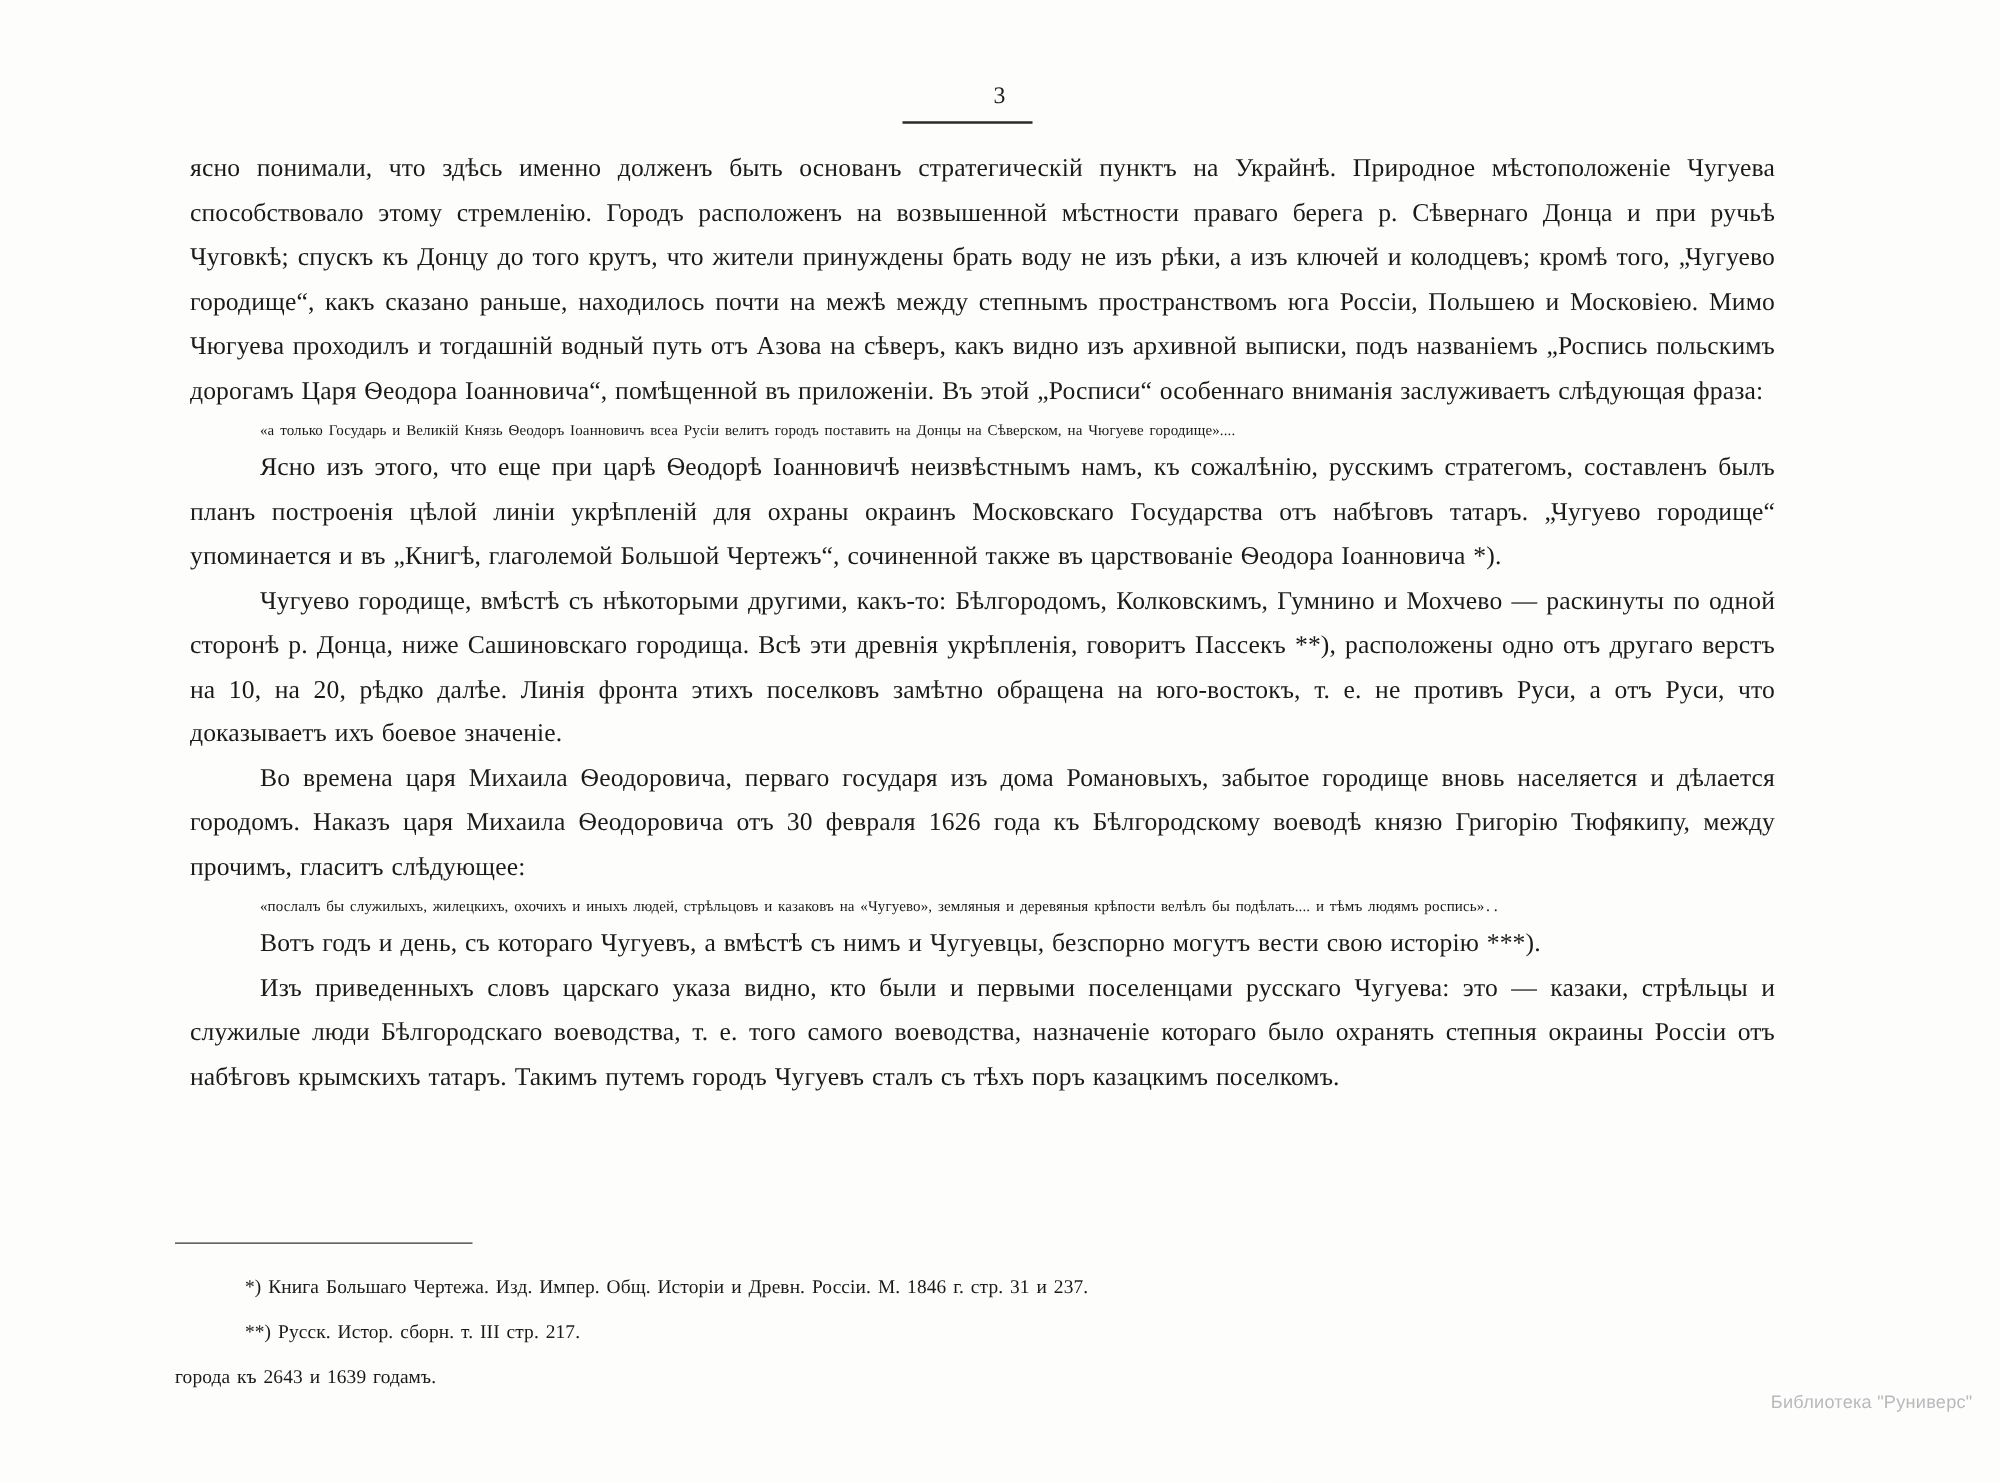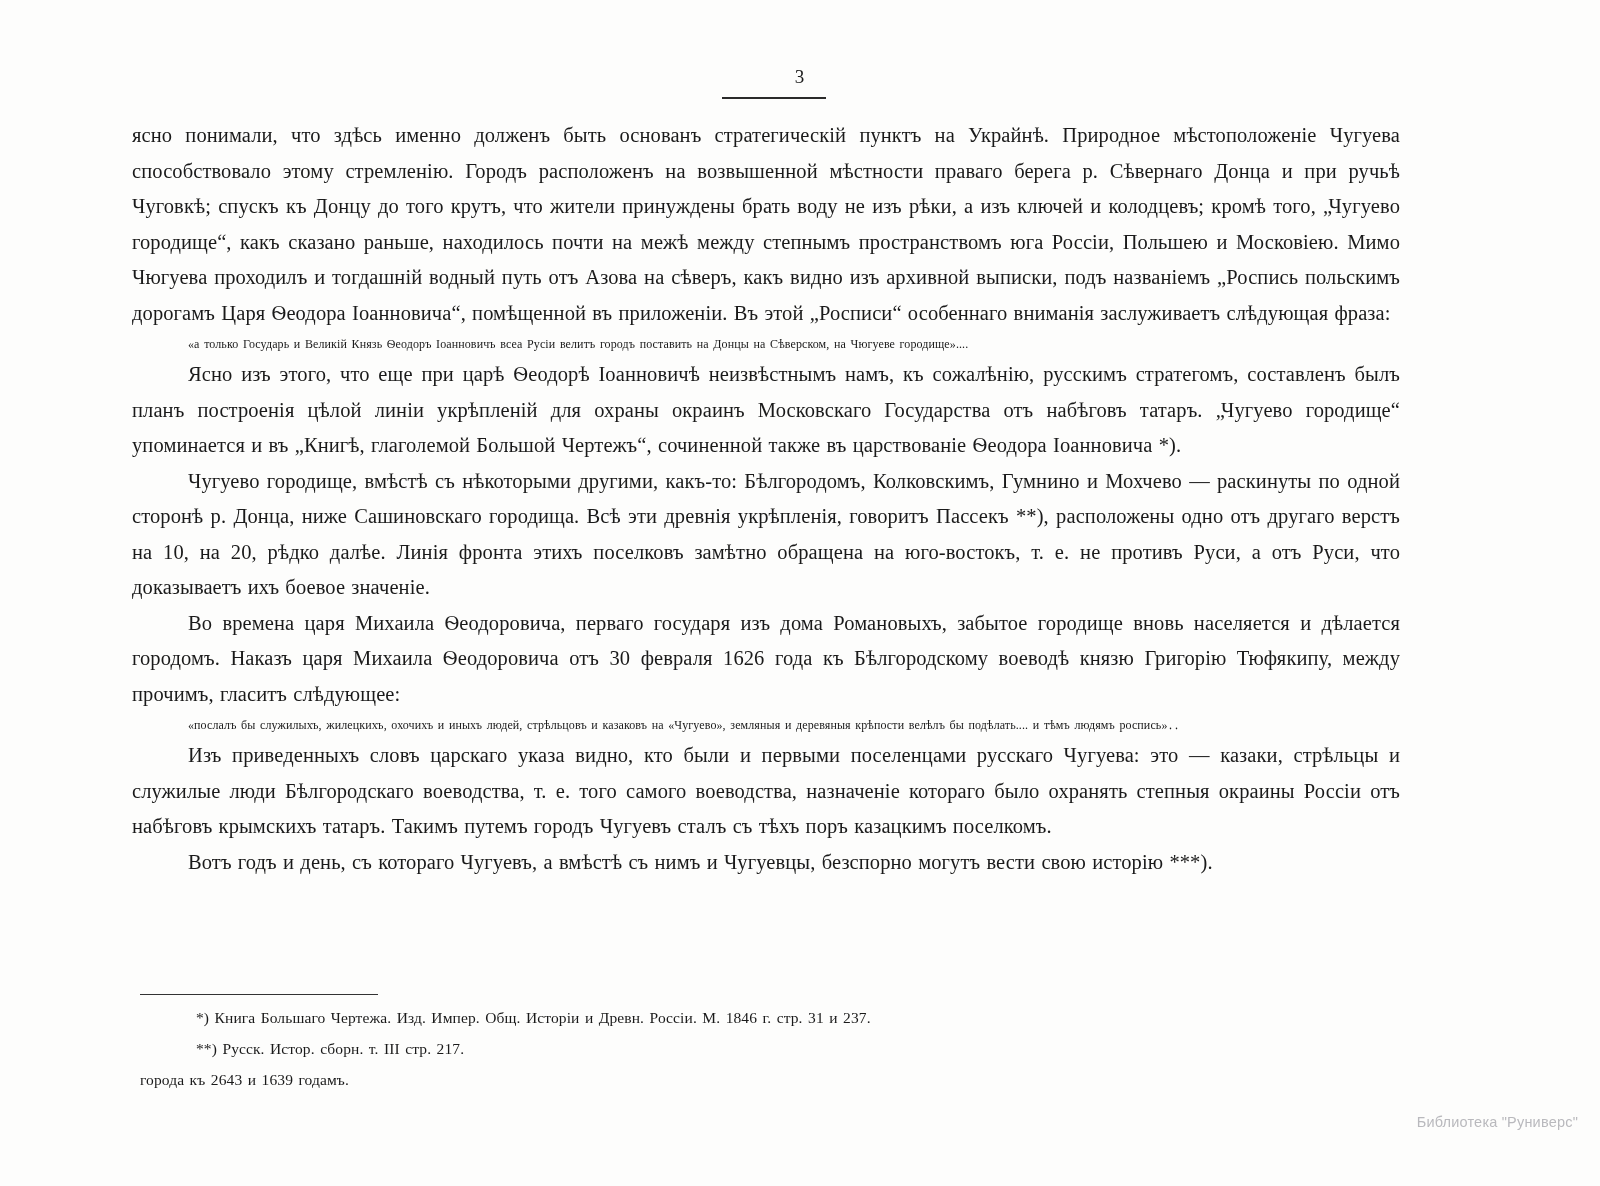--- a/index.html
+++ b/index.html
@@ -34,21 +34,21 @@
   .page-rule {
     position: absolute;
     top: 97px;
     left: 722px;
     width: 104px;
     height: 0;
     border-top: 2px solid #2a2a2a;
   }
   .content {
     position: absolute;
-    left: 132px;
+    left: 152px;
     top: 118px;
     width: 1268px;
   }
   p.body-par {
     margin: 0 0 0 0;
     font-size: 20.5px;
     line-height: 35.5px;
     text-align: justify;
     text-indent: 56px;
     letter-spacing: 0.1px;
@@ -74,21 +74,21 @@
     height: 0;
     border-top: 1.6px solid #333;
   }
   .footnotes {
     position: absolute;
     left: 140px;
     top: 1006px;
     width: 1268px;
   }
   .footnotes p {
-    margin: 0 0 7px 0;
+    margin: 12px 0 7px 0;
     font-size: 15.5px;
     line-height: 24px;
     text-align: justify;
     text-indent: 56px;
     letter-spacing: 0.1px;
     word-spacing: 1.5px;
   }
   .footnotes p.cont {
     text-indent: 0;
   }
@@ -110,22 +110,22 @@
   <div class="page-number">3</div>
   <div class="page-rule"></div>
 
   <div class="content">
     <p class="body-par no-indent">ясно понимали, что здѣсь именно долженъ быть основанъ стратегическій пунктъ на Украйнѣ. Природное мѣстоположеніе Чугуева способствовало этому стремленію. Городъ расположенъ на возвышенной мѣстности праваго берега р. Сѣвернаго Донца и при ручьѣ Чуговкѣ; спускъ къ Донцу до того крутъ, что жители принуждены брать воду не изъ рѣки, а изъ ключей и колодцевъ; кромѣ того, „Чугуево городище“, какъ сказано раньше, находилось почти на межѣ между степнымъ пространствомъ юга Россіи, Польшею и Московіею. Мимо Чюгуева проходилъ и тогдашній водный путь отъ Азова на сѣверъ, какъ видно изъ архивной выписки, подъ названіемъ „Роспись польскимъ дорогамъ Царя Ѳеодора Іоанновича“, помѣщенной въ приложеніи. Въ этой „Росписи“ особеннаго вниманія заслуживаетъ слѣдующая фраза:</p>
     <p class="quote">«а только Государь и Великій Князь Ѳеодоръ Іоанновичъ всеа Русіи велитъ городъ поставить на Донцы на Сѣверском, на Чюгуеве городище»....</p>
     <p class="body-par">Ясно изъ этого, что еще при царѣ Ѳеодорѣ Іоанновичѣ неизвѣстнымъ намъ, къ сожалѣнію, русскимъ стратегомъ, составленъ былъ планъ построенія цѣлой линіи укрѣпленій для охраны окраинъ Московскаго Государства отъ набѣговъ татаръ. „Чугуево городище“ упоминается и въ „Книгѣ, глаголемой Большой Чертежъ“, сочиненной также въ царствованіе Ѳеодора Іоанновича *).</p>
     <p class="body-par">Чугуево городище, вмѣстѣ съ нѣкоторыми другими, какъ-то: Бѣлгородомъ, Колковскимъ, Гумнино и Мохчево — раскинуты по одной сторонѣ р. Донца, ниже Сашиновскаго городища. Всѣ эти древнія укрѣпленія, говоритъ Пассекъ **), расположены одно отъ другаго верстъ на 10, на 20, рѣдко далѣе. Линія фронта этихъ поселковъ замѣтно обращена на юго-востокъ, т. е. не противъ Руси, а отъ Руси, что доказываетъ ихъ боевое значеніе.</p>
     <p class="body-par">Во времена царя Михаила Ѳеодоровича, перваго государя изъ дома Романовыхъ, забытое городище вновь населяется и дѣлается городомъ. Наказъ царя Михаила Ѳеодоровича отъ 30 февраля 1626 года къ Бѣлгородскому воеводѣ князю Григорію Тюфякипу, между прочимъ, гласитъ слѣдующее:</p>
     <p class="quote">«послалъ бы служилыхъ, жилецкихъ, охочихъ и иныхъ людей, стрѣльцовъ и казаковъ на «Чугуево», земляныя и деревяныя крѣпости велѣлъ бы подѣлать.... и тѣмъ людямъ роспись»․․</p>
+    <p class="body-par">Вотъ годъ и день, съ котораго Чугуевъ, а вмѣстѣ съ нимъ и Чугуевцы, безспорно могутъ вести свою исторію ***).</p>
     <p class="body-par">Изъ приведенныхъ словъ царскаго указа видно, кто были и первыми поселенцами русскаго Чугуева: это — казаки, стрѣльцы и служилые люди Бѣлгородскаго воеводства, т. е. того самого воеводства, назначеніе котораго было охранять степныя окраины Россіи отъ набѣговъ крымскихъ татаръ. Такимъ путемъ городъ Чугуевъ сталъ съ тѣхъ поръ казацкимъ поселкомъ.</p>
-    <p class="body-par">Вотъ годъ и день, съ котораго Чугуевъ, а вмѣстѣ съ нимъ и Чугуевцы, безспорно могутъ вести свою исторію ***).</p>
   </div>
 
   <div class="footnote-rule"></div>
 
   <div class="footnotes">
     <p>*) Книга Большаго Чертежа. Изд. Импер. Общ. Исторіи и Древн. Россіи. М. 1846 г. стр. 31 и 237.</p>
     <p>**) Русск. Истор. сборн. т. III стр. 217.</p>
     <p class="cont">города къ 2643 и 1639 годамъ.</p>
   </div>
 

